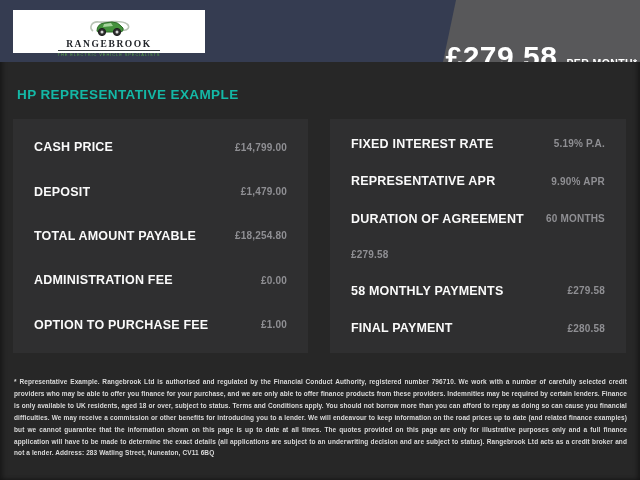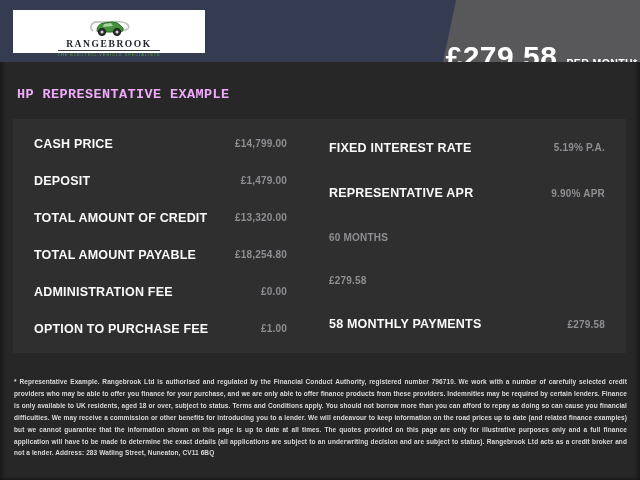--- a/index.html
+++ b/index.html
@@ -30,23 +30,23 @@
   .price-flag{
     position:absolute;right:0;top:0;height:62px;width:197px;background:#58585a;
     clip-path:polygon(13px 0, 100% 0, 100% 100%, 0 100%);
     display:flex;align-items:baseline;justify-content:center;
     padding-top:14px;box-sizing:border-box;gap:9px;
   }
   .price-main{color:#ffffff;font-size:30px;font-weight:bold;letter-spacing:.5px;line-height:30px;}
   .price-suffix{color:#ffffff;font-size:10.5px;font-weight:bold;letter-spacing:.4px;margin-top:43px;}
   
   .page-title{
-    margin:25px 0 0 17px;color:#f0abfc;font-size:13.5px;font-weight:bold;letter-spacing:.4px;font-family:Liberation Mono, monospace;
+    margin:25px 0 0 17px;color:#14b8a6;font-size:13.5px;font-weight:bold;letter-spacing:.4px;
   }
-  .panels{display:flex;gap:0;margin:17px 14px 0 13px;}
+  .panels{display:flex;gap:22px;margin:17px 14px 0 13px;}
   .panel{
     background:#2f2f30;box-sizing:border-box;padding:6px 21px;height:234px;
     display:flex;flex-direction:column;justify-content:space-around;
   }
   .panel-left{flex:0 0 295px;}
   .panel-right{flex:1;}
   .row{display:flex;justify-content:space-between;align-items:center;}
   .row-label{color:#fafafa;font-size:12.5px;font-weight:bold;letter-spacing:.2px;white-space:nowrap;}
   .row-value{color:#8f8f93;font-size:10px;font-weight:bold;letter-spacing:.2px;white-space:nowrap;}
   
@@ -89,24 +89,20 @@
     <div class="panel panel-left">
       <div class="row">
         <span class="row-label">CASH PRICE</span>
         <span class="row-value">£14,799.00</span>
       </div>
       <div class="row">
         <span class="row-label">DEPOSIT</span>
         <span class="row-value">£1,479.00</span>
       </div>
       <div class="row">
-        <span class="row-label">TOTAL AMOUNT OF CREDIT</span>
-        <span class="row-value">£13,320.00</span>
-      </div>
-      <div class="row">
         <span class="row-label">TOTAL AMOUNT PAYABLE</span>
         <span class="row-value">£18,254.80</span>
       </div>
       <div class="row">
         <span class="row-label">ADMINISTRATION FEE</span>
         <span class="row-value">£0.00</span>
       </div>
       <div class="row">
         <span class="row-label">OPTION TO PURCHASE FEE</span>
         <span class="row-value">£1.00</span>
@@ -116,28 +112,33 @@
     <div class="panel panel-right">
       <div class="row">
         <span class="row-label">FIXED INTEREST RATE</span>
         <span class="row-value">5.19% P.A.</span>
       </div>
       <div class="row">
         <span class="row-label">REPRESENTATIVE APR</span>
         <span class="row-value">9.90% APR</span>
       </div>
       <div class="row">
+        <span class="row-label">DURATION OF AGREEMENT</span>
         <span class="row-value">60 MONTHS</span>
       </div>
       <div class="row">
         <span class="row-value">£279.58</span>
       </div>
       <div class="row">
         <span class="row-label">58 MONTHLY PAYMENTS</span>
         <span class="row-value">£279.58</span>
+      </div>
+      <div class="row">
+        <span class="row-label">FINAL PAYMENT</span>
+        <span class="row-value">£280.58</span>
       </div>
     </div>
 
   </div>
 
   <div class="footer-text">* Representative Example. Rangebrook Ltd is authorised and regulated by the Financial Conduct Authority, registered number 796710. We work with a number of carefully selected credit providers who may be able to offer you finance for your purchase, and we are only able to offer finance products from these providers. Indemnities may be required by certain lenders. Finance is only available to UK residents, aged 18 or over, subject to status. Terms and Conditions apply. You should not borrow more than you can afford to repay as doing so can cause you financial difficulties. We may receive a commission or other benefits for introducing you to a lender. We will endeavour to keep information on the road prices up to date (and related finance examples) but we cannot guarantee that the information shown on this page is up to date at all times. The quotes provided on this page are only for illustrative purposes only and a full finance application will have to be made to determine the exact details (all applications are subject to an underwriting decision and are subject to status). Rangebrook Ltd acts as a credit broker and not a lender. Address: 283 Watling Street, Nuneaton, CV11 6BQ</div>
 
 </div>
 
 </body></html>

